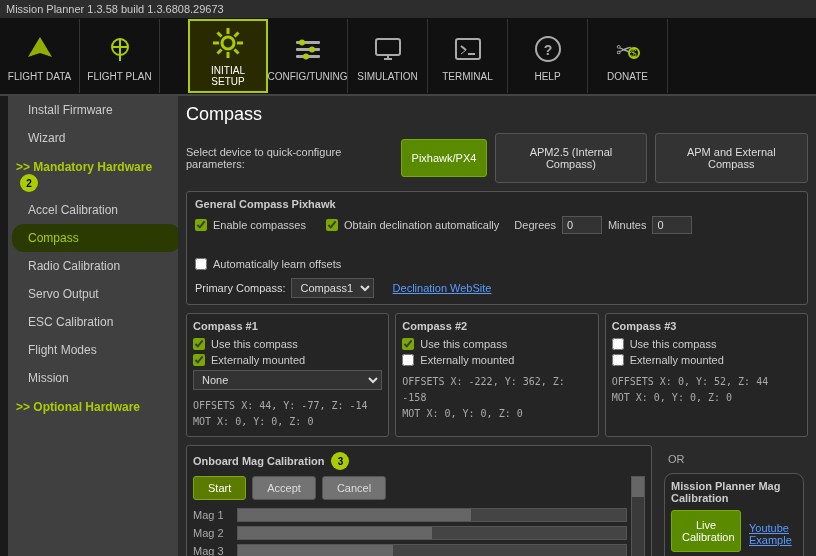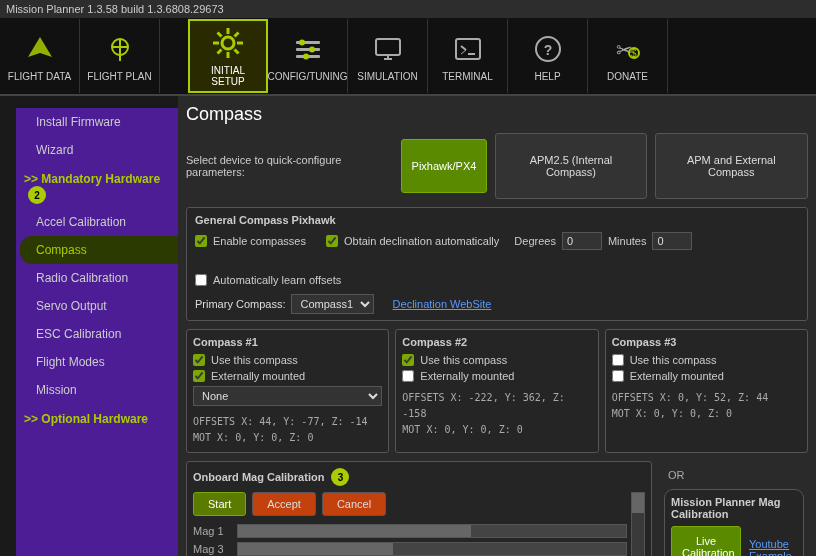--- a/index.html
+++ b/index.html
@@ -60,28 +60,27 @@
       height: 36px;
       margin-bottom: 4px;
       display: flex;
       align-items: center;
       justify-content: center;
     }
 
     
     #sidebar {
       position: absolute;
-      left: 16px;
+      left: 8px;
       top: 96px;
       width: 178px;
       bottom: 0;
-      background: #4c1d95;
+      background: #404040;
       border-right: 1px solid #333;
       overflow-y: auto;
-      margin-top: 12px;
     }
 
     .sidebar-section {
       color: #aacc00;
       font-weight: bold;
       font-size: 12px;
       padding: 8px 8px 4px 8px;
     }
 
     .sidebar-item {
@@ -120,21 +119,21 @@
     #device-select-row {
       display: flex;
       align-items: center;
       margin-bottom: 8px;
       gap: 8px;
       font-size: 11px;
       color: #ccc;
     }
 
     .device-btn {
-      padding: 20px 10px;
+      padding: 12px 10px;
       border: 1px solid #555;
       border-radius: 3px;
       cursor: pointer;
       font-size: 11px;
       color: #ddd;
     }
 
     .device-btn.green-active {
       background: #5a8a00;
       color: #fff;
@@ -266,21 +265,21 @@
       margin-bottom: 8px;
     }
 
     .cal-btn {
       padding: 5px 14px;
       border-radius: 3px;
       cursor: pointer;
       font-size: 11px;
       border: 1px solid #555;
       color: #ddd;
-      background: #c2410c;
+      background: #737373;
     }
 
     .cal-btn.start-btn {
       background: #5a7a00;
       color: #fff;
       border-color: #7aaa00;
     }
 
     .mag-row {
       display: flex;
@@ -630,20 +629,26 @@
           <div class="cal-buttons">
             <button class="cal-btn start-btn">Start</button>
             <button class="cal-btn">Accept</button>
             <button class="cal-btn">Cancel</button>
           </div>
 
           <div class="mag-row">
             <span class="mag-label">Mag 1</span>
             <div class="mag-bar-bg">
               <div class="mag-bar-fill" style="width:60%;"></div>
+            </div>
+          </div>
+          <div class="mag-row">
+            <span class="mag-label">Mag 2</span>
+            <div class="mag-bar-bg">
+              <div class="mag-bar-fill" style="width:50%;"></div>
             </div>
           </div>
           <div class="mag-row">
             <span class="mag-label">Mag 3</span>
             <div class="mag-bar-bg">
               <div class="mag-bar-fill" style="width:40%;"></div>
             </div>
           </div>
           <div class="fitness-row">
             <span>Fitness</span>

